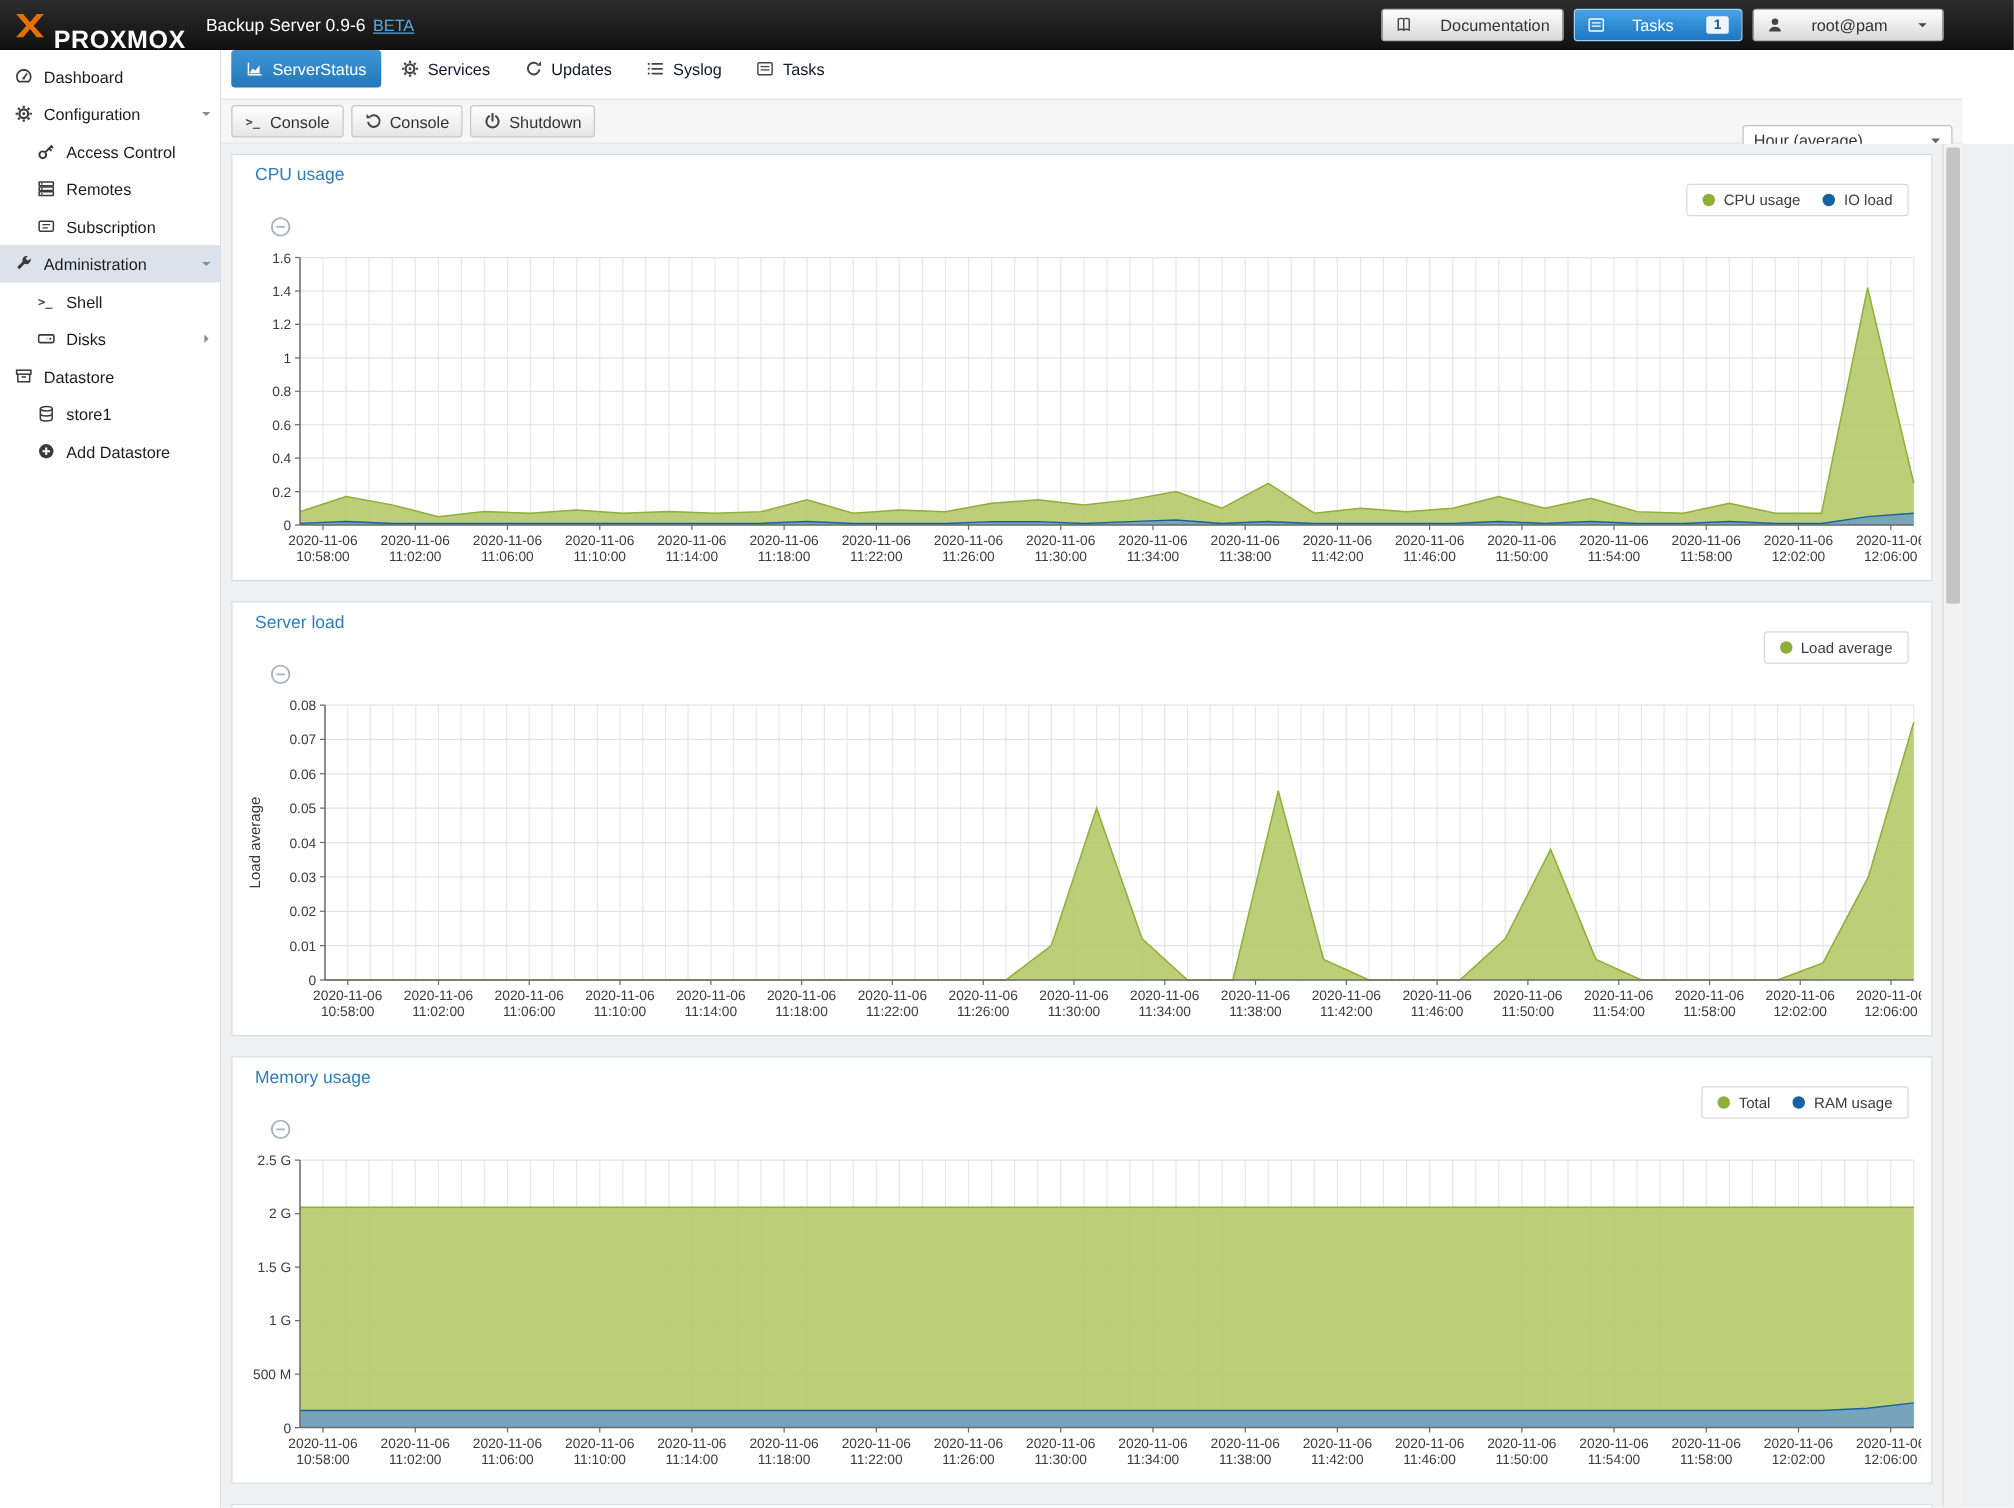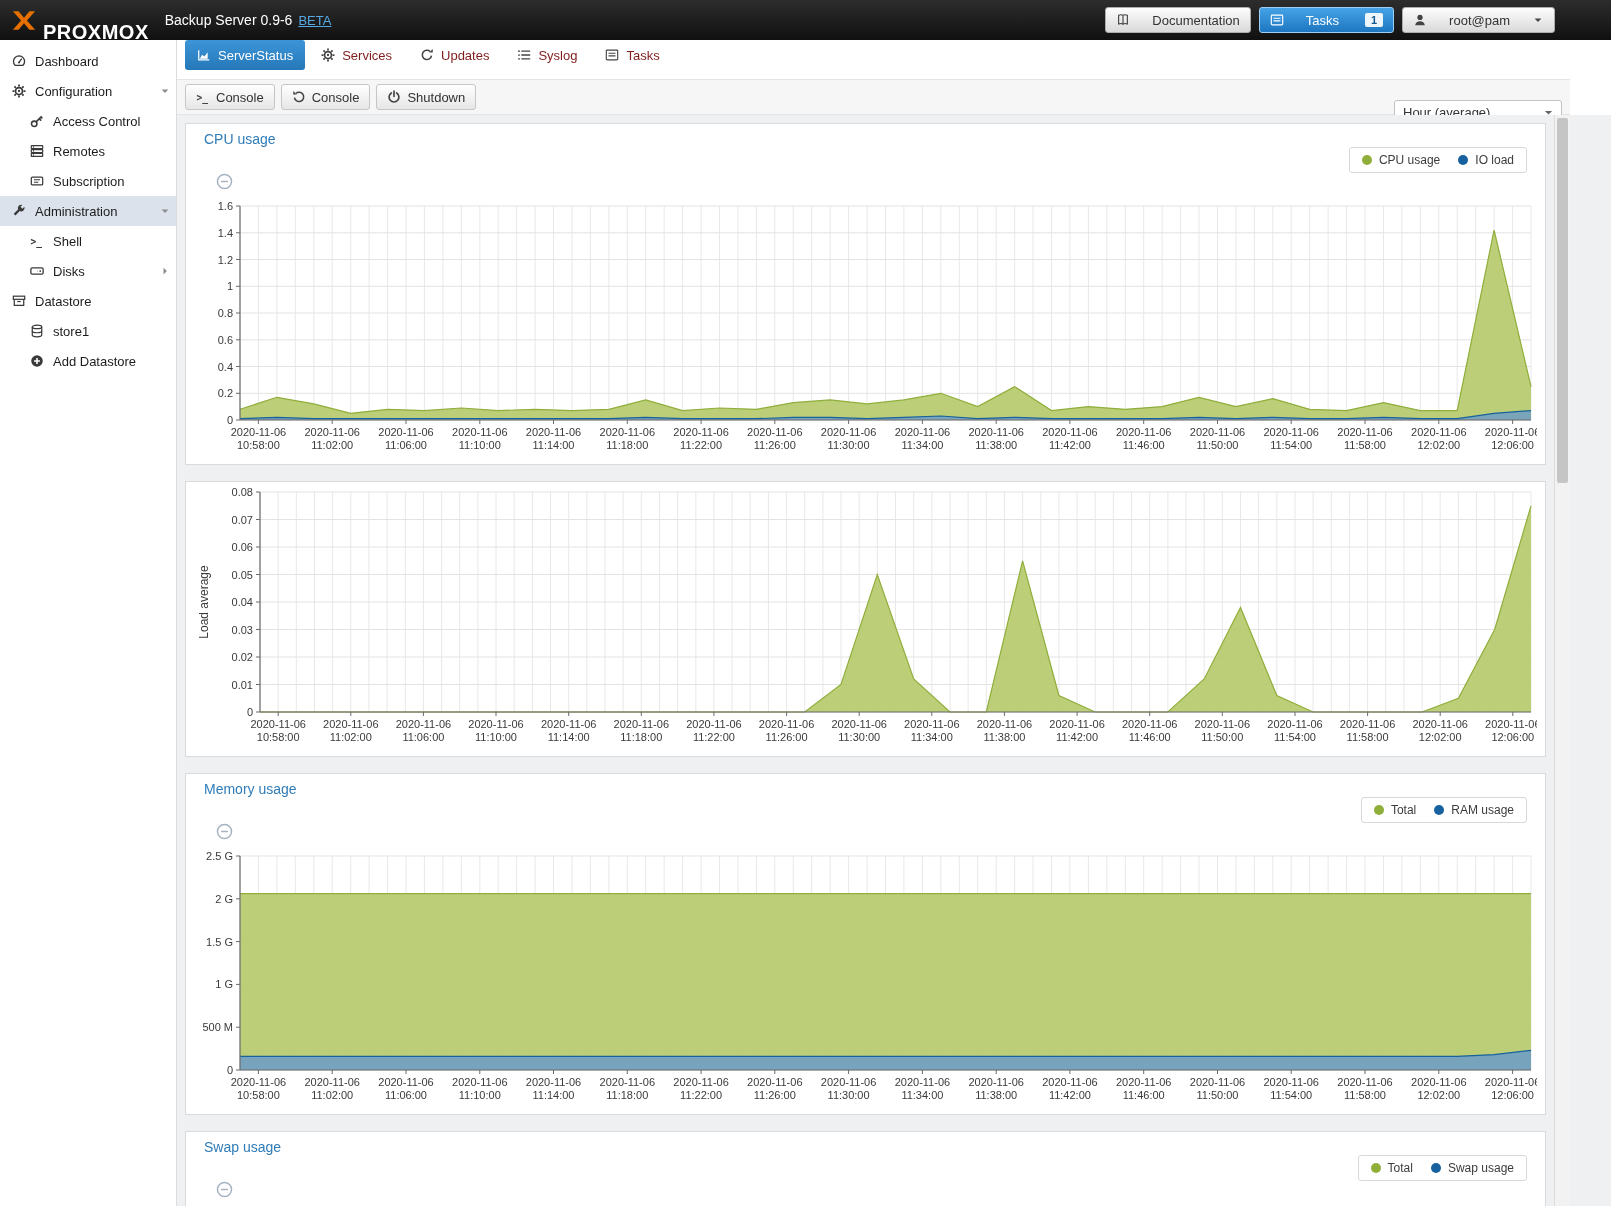--- a/index.html
+++ b/index.html
@@ -25,21 +25,21 @@
   .side-item { position:relative; height:30px; display:flex; align-items:center; gap:8px; padding-left:11px; font-size:13px; color:#1c1c1c; cursor:pointer; }
   .side-item .ic { width:16px; display:inline-flex; justify-content:center; color:#3a3a3a; }
   .side-item.ind { padding-left:29px; }
   .side-item.selected { background:#dbe2ec; }
   .side-item .caret { position:absolute; right:5px; top:9px; color:#8d8d8d; display:inline-flex; }
 
   
   .main { position:absolute; left:177px; top:40px; right:0; bottom:0; background:#fff; display:flex; flex-direction:column; }
   .page-title { color:#2f7cb8; font-size:15px; padding:13px 12px 7px; }
   .tabbar { display:flex; gap:4px; padding:0 8px 9px; }
-  .tab { display:inline-flex; align-items:center; gap:7px; height:30px; padding:0 12px; border-radius:3px; color:#7f1d1d; font-size:13px; cursor:pointer; }
+  .tab { display:inline-flex; align-items:center; gap:7px; height:30px; padding:0 12px; border-radius:3px; color:#0f172a; font-size:13px; cursor:pointer; }
   .tab .ic { color:#444; display:inline-flex; }
   .tab.active { background:linear-gradient(#3c95d8,#2578b8); color:#fff; }
   .tab.active .ic { color:#fff; }
 
   .toolbar { height:36px; background:#f6f6f6; border-top:1px solid #e4e4e4; border-bottom:1px solid #e4e4e4;
     display:flex; align-items:center; gap:6px; padding:0 8px; margin-right:41px; }
   .tbtn { height:26px; display:inline-flex; align-items:center; gap:6px; padding:0 10px; border-radius:3px;
     background:linear-gradient(#ffffff,#e6e6e6); border:1px solid #c6c6c6; color:#333; font-size:13px; cursor:pointer; }
   .tbtn .ic { color:#444; display:inline-flex; }
   .combo { margin-left:auto; width:168px; height:26px; background:#fff; border:1px solid #c2c2c2; border-radius:3px;
@@ -517,20 +517,35 @@
                 <text x="1244.8" y="240" text-anchor="middle" font-size="11" fill="#3a3a3a">2020-11-06</text>
                 <text x="1244.8" y="253" text-anchor="middle" font-size="11" fill="#3a3a3a">12:02:00</text>
                 <line x1="1318.6" y1="224" x2="1318.6" y2="228" stroke="#6b6b6b" stroke-width="1"></line>
                 <text x="1318.6" y="240" text-anchor="middle" font-size="11" fill="#3a3a3a">2020-11-06</text>
                 <text x="1318.6" y="253" text-anchor="middle" font-size="11" fill="#3a3a3a">12:06:00</text>
               </svg></div>
         </div>
       </div>
 
       <div class="panel">
+        <div class="panel-hd">
+          <span class="panel-title">Server load</span>
+          <div class="legend">
+            <span class="li">
+                <i class="dot" style="background: rgb(143, 174, 58);"></i>
+                <span>Load average</span>
+              </span>
+          </div>
+          <span class="tool">
+              <svg viewBox="0 0 16 16" width="17" height="17">
+                <circle cx="8" cy="8" r="6.6" fill="none" stroke="currentColor" stroke-width="1.4"></circle>
+                <path d="M4.8 8h6.4" stroke="currentColor" stroke-width="1.4"></path>
+              </svg>
+            </span>
+        </div>
         <div class="panel-body">
           <div class="chart" style="height:266px"><svg width="1343" height="266" font-family="inherit">
                 <line x1="66.0" y1="10" x2="66.0" y2="230" stroke="#e8e8e8" stroke-width="1"></line>
                 <line x1="84.2" y1="10" x2="84.2" y2="230" stroke="#e8e8e8" stroke-width="1"></line>
                 <line x1="102.3" y1="10" x2="102.3" y2="230" stroke="#e8e8e8" stroke-width="1"></line>
                 <line x1="120.5" y1="10" x2="120.5" y2="230" stroke="#e8e8e8" stroke-width="1"></line>
                 <line x1="138.6" y1="10" x2="138.6" y2="230" stroke="#e8e8e8" stroke-width="1"></line>
                 <line x1="156.8" y1="10" x2="156.8" y2="230" stroke="#e8e8e8" stroke-width="1"></line>
                 <line x1="174.9" y1="10" x2="174.9" y2="230" stroke="#e8e8e8" stroke-width="1"></line>
                 <line x1="193.1" y1="10" x2="193.1" y2="230" stroke="#e8e8e8" stroke-width="1"></line>

